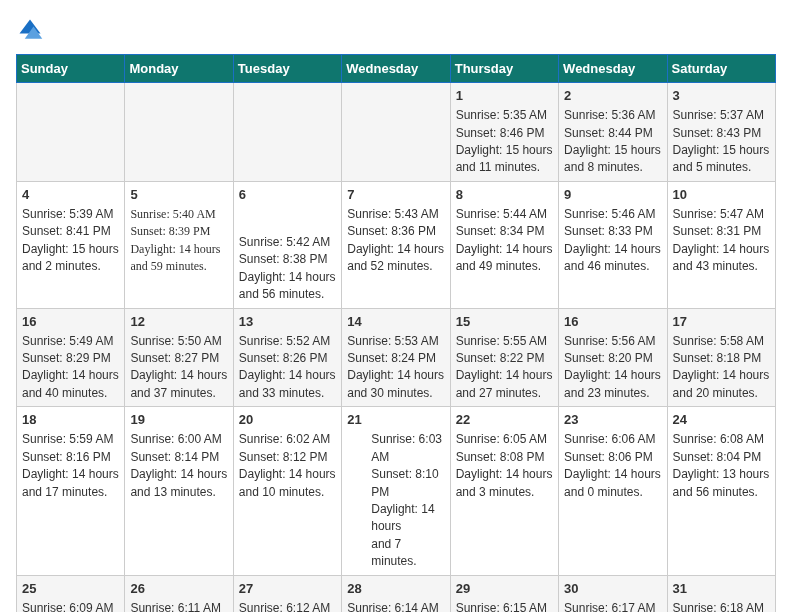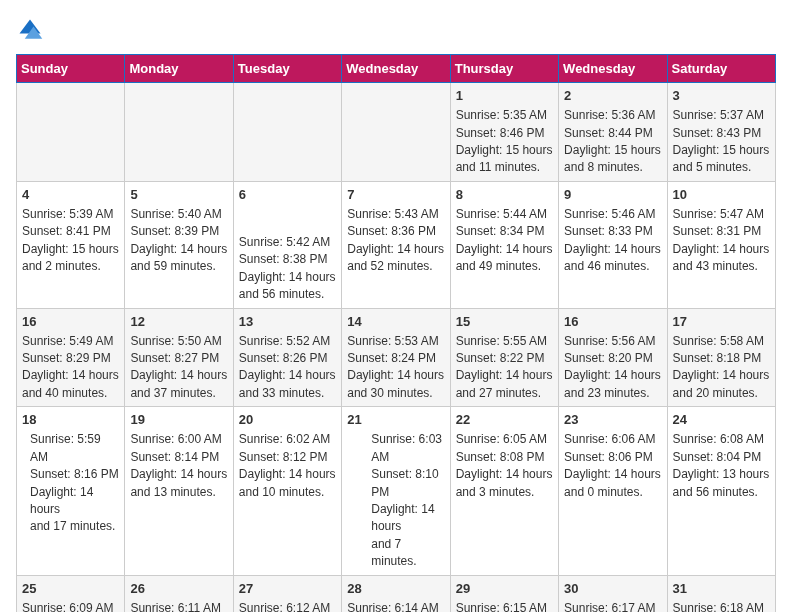--- a/index.html
+++ b/index.html
@@ -52,21 +52,21 @@
     .subtitle {
       font-size: 16px;
       color: #444;
     }
     table {
       width: 100%;
       border-collapse: collapse;
       font-size: 11px;
     }
     thead tr th {
-      background-color: #be185d;
+      background-color: #0f766e;
       color: #fff;
       padding: 6px 4px;
       text-align: left;
       font-size: 13px;
       font-weight: bold;
       border: 1px solid #1a6fc4;
     }
     tbody tr td {
       vertical-align: top;
       border: 1px solid #ccc;
@@ -161,21 +161,21 @@
       <tr>
         <td>
           <span class="day-number">4</span>
           <div class="day-info" style="white-space: pre-line;">Sunrise: 5:39 AM
 Sunset: 8:41 PM
 Daylight: 15 hours
 and 2 minutes.</div>
         </td>
         <td>
           <span class="day-number">5</span>
-          <div class="day-info" style="white-space: pre-line;">Sunrise: 5:40 AM
+          <div class="day-info" style="white-space: pre-line; font-family: Liberation Serif, serif;">Sunrise: 5:40 AM
 Sunset: 8:39 PM
 Daylight: 14 hours
 and 59 minutes.</div>
         </td>
         <td>
           <span class="day-number">6</span>
           <div class="day-info" style="white-space: pre-line; margin-top: 30px;">Sunrise: 5:42 AM
 Sunset: 8:38 PM
 Daylight: 14 hours
 and 56 minutes.</div>
@@ -256,21 +256,21 @@
           <span class="day-number">17</span>
           <div class="day-info" style="white-space: pre-line;">Sunrise: 5:58 AM
 Sunset: 8:18 PM
 Daylight: 14 hours
 and 20 minutes.</div>
         </td>
       </tr>
       <tr>
         <td>
           <span class="day-number">18</span>
-          <div class="day-info" style="white-space: pre-line; margin-left: 8px;">Sunrise: 5:59 AM
+          <div class="day-info" style="white-space: pre-line;">Sunrise: 5:59 AM
 Sunset: 8:16 PM
 Daylight: 14 hours
 and 17 minutes.</div>
         </td>
         <td>
           <span class="day-number">19</span>
           <div class="day-info" style="white-space: pre-line;">Sunrise: 6:00 AM
 Sunset: 8:14 PM
 Daylight: 14 hours
 and 13 minutes.</div>

